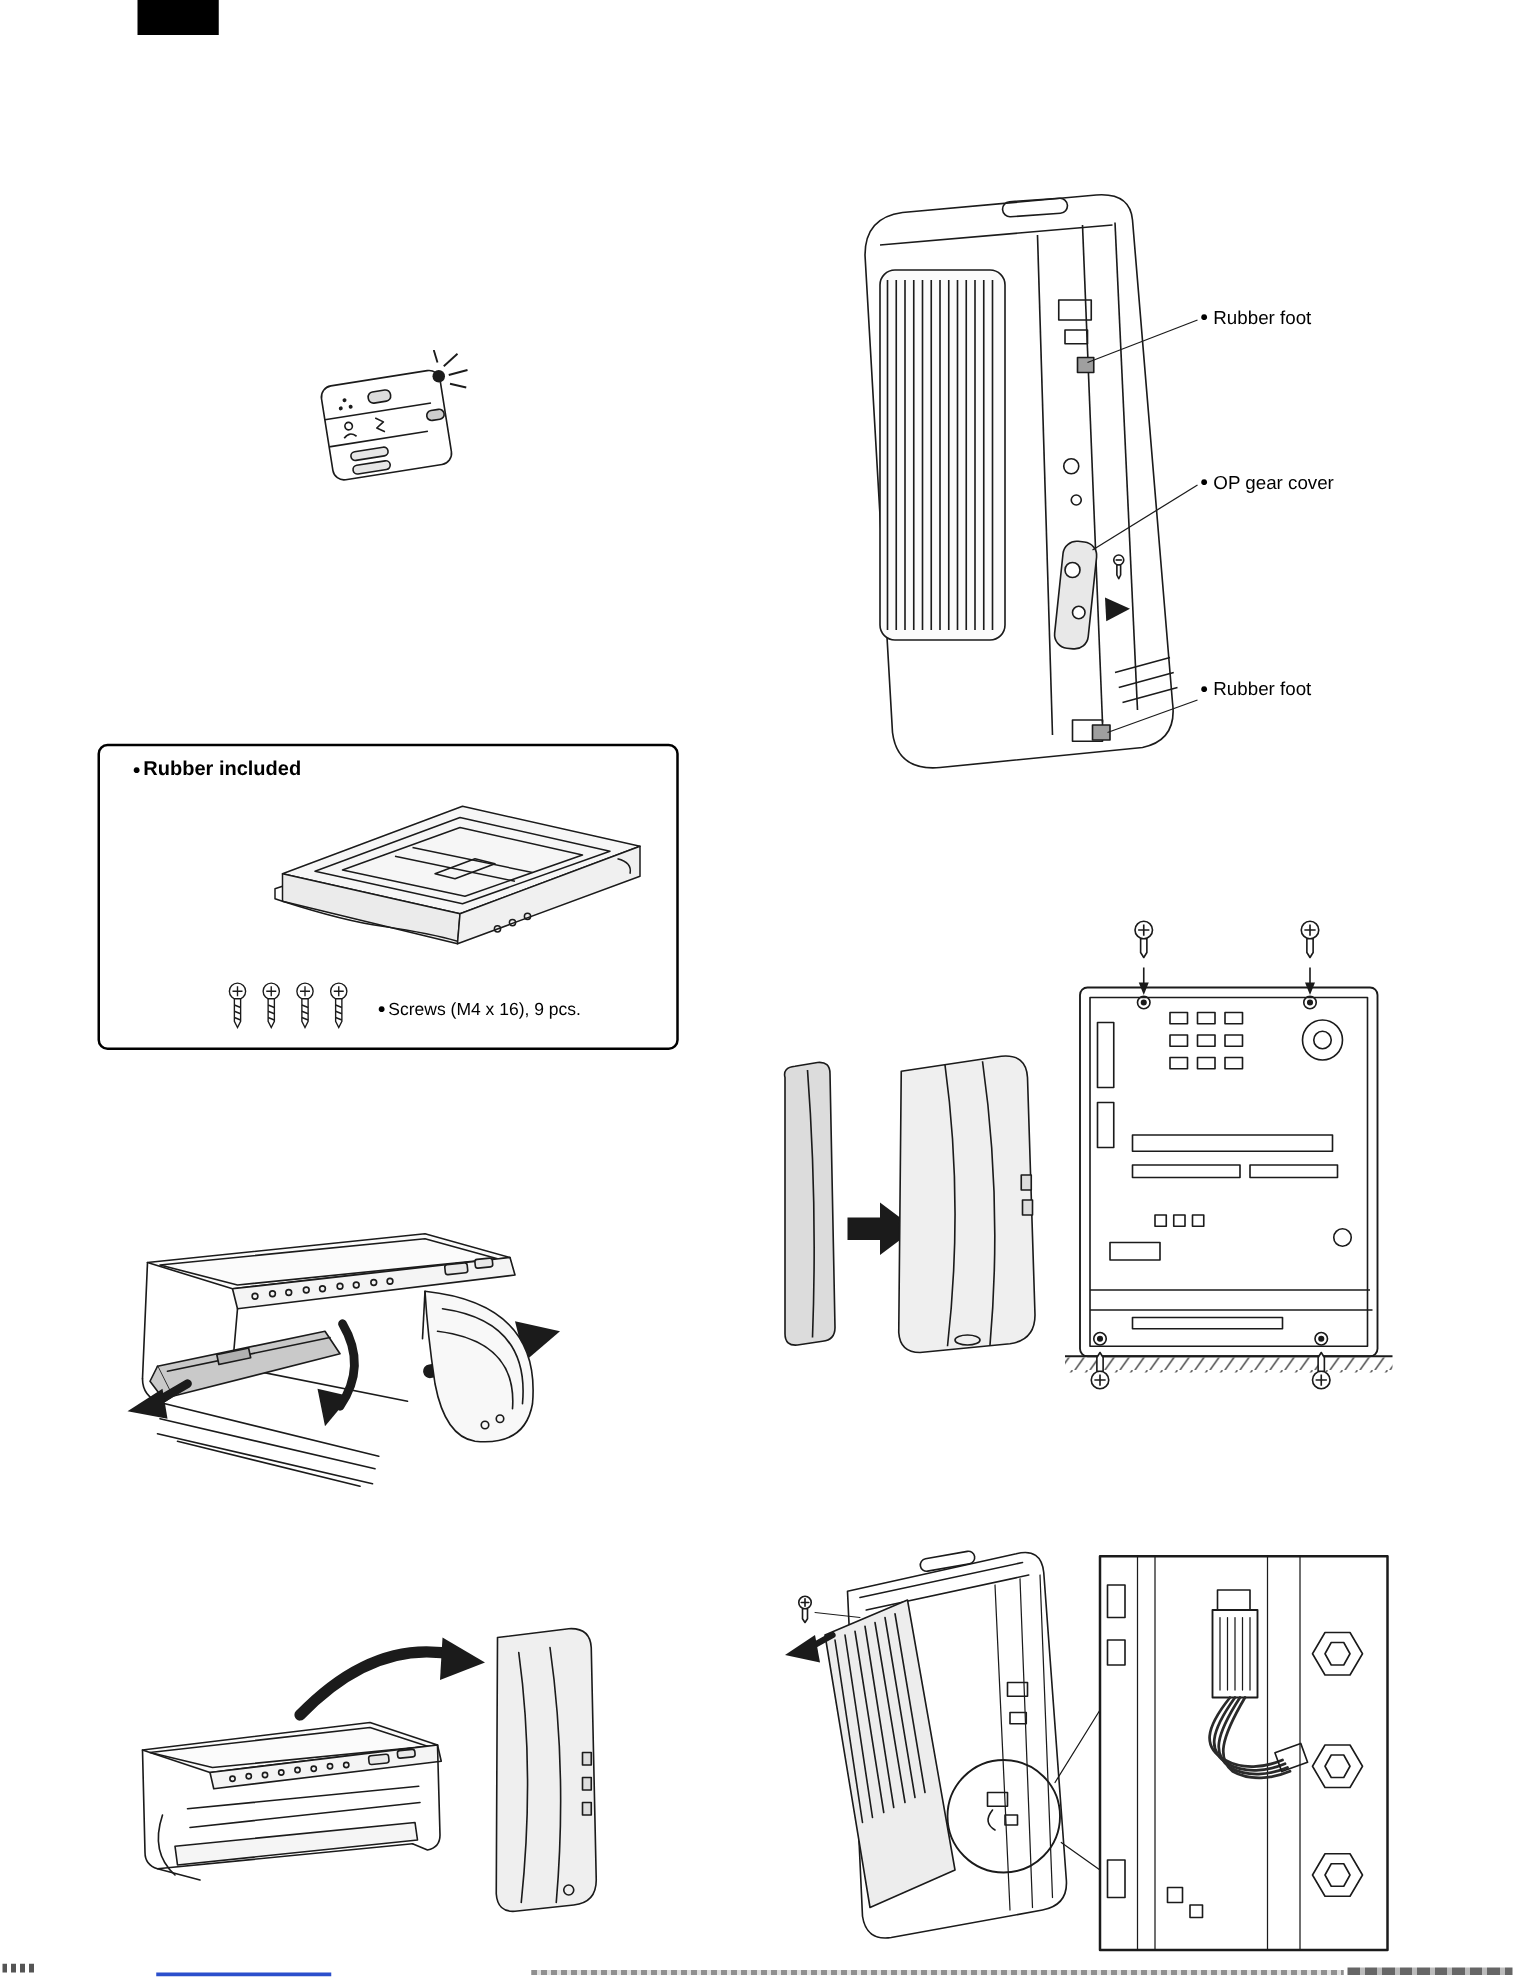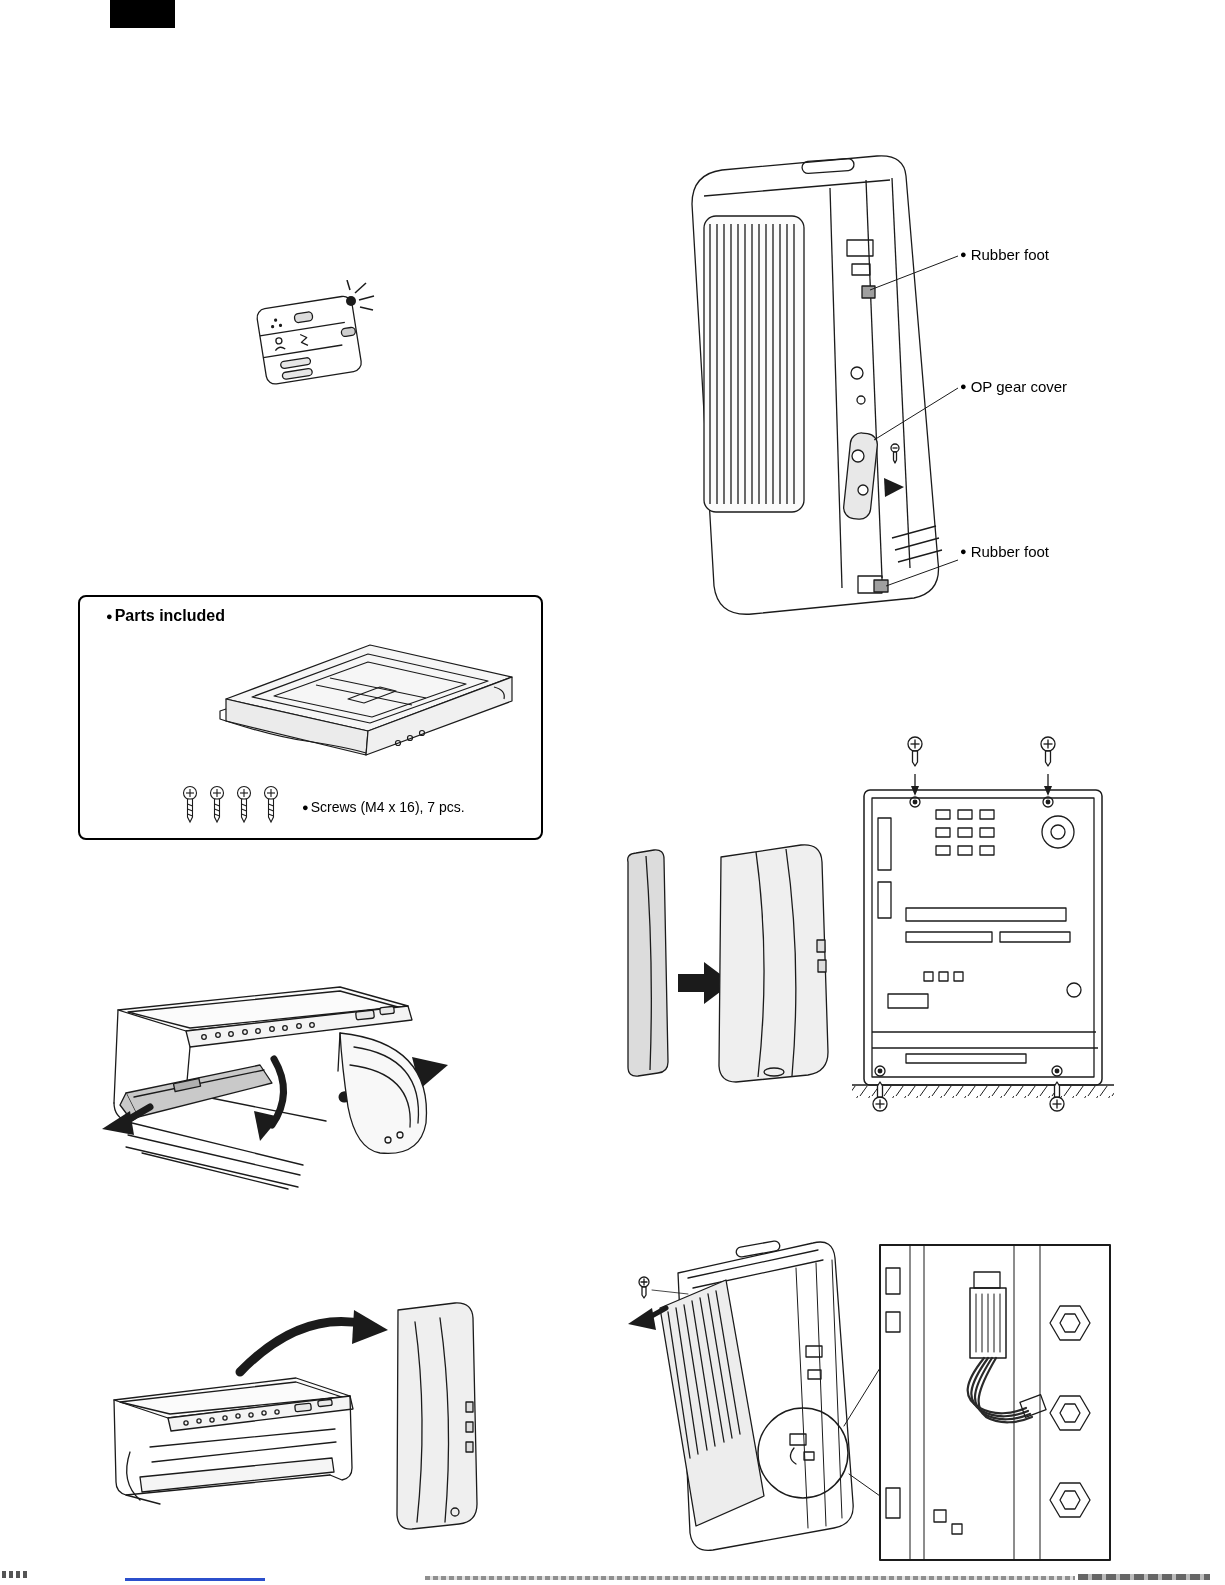--- a/index.html
+++ b/index.html
@@ -57,21 +57,21 @@
       <line x1="116" y1="20" x2="131" y2="16"></line>
       <line x1="107" y1="10" x2="104" y2="0"></line>
       <line x1="117" y1="27" x2="130" y2="30"></line>
     </g>
     <circle cx="108" cy="21" r="5" fill="#1b1b1b"></circle>
   </svg>
 
   <div class="parts-box">
     <div class="ptitle">
       <span class="b">●</span>
-      <span>Parts included</span>
+      <span>Rubber included</span>
     </div>
     <svg class="abs" style="left:118px;top:28px;" width="340" height="155" viewBox="0 0 340 155">
       <g stroke="#1b1b1b" stroke-width="1.2" fill="none" stroke-linejoin="round">
         <path d="M28 74 L172 20 L314 52 L170 106 Z" fill="#f6f6f6"></path>
         <path d="M28 74 L28 96 L168 130 L170 106 Z" fill="#ebebeb"></path>
         <path d="M170 106 L168 130 L314 76 L314 52 Z" fill="#f0f0f0"></path>
         <path d="M54 72 L170 29 L290 56 L172 98 Z"></path>
         <path d="M76 71 L170 37 L268 59 L174 92 Z"></path>
         <path d="M118 60 L214 80"></path>
         <path d="M132 53 L228 73"></path>
@@ -119,21 +119,21 @@
             <line x1="0" y1="-4" x2="0" y2="4"></line>
           <path d="M-2.5 6 L-2.5 24 L0 29 L2.5 24 L2.5 6 Z"></path>
           <line x1="-2.5" y1="11" x2="2.5" y2="13"></line>
             <line x1="-2.5" y1="16" x2="2.5" y2="18"></line>
             <line x1="-2.5" y1="21" x2="2.5" y2="23"></line>
         </g>
       </g>
     </svg>
     <div class="screwlabel">
       <span class="b">●</span>
-      <span>Screws (M4 x 16), 7 pcs.</span>
+      <span>Screws (M4 x 16), 9 pcs.</span>
     </div>
   </div>
 
   <svg class="abs" style="left:652px;top:148px;" width="312" height="482" viewBox="0 0 312 482">
     <g stroke="#1b1b1b" stroke-width="1.3" fill="none" stroke-linejoin="round">
       <path d="M40 56 Q40 26 70 22 L225 8 Q252 6 254 28 L286 414 Q290 444 262 450 L100 466 Q66 469 62 438 Z" fill="#fff"></path>
       <path d="M52 48 L238 32"></path>
       <rect x="150" y="12" width="52" height="12" rx="6" transform="rotate(-4 176 18)"></rect>
       <rect x="52" y="68" width="100" height="296" rx="12" fill="#fbfbfb"></rect>
       <path d="M58 76 V356 M65 76 V356 M72 76 V356 M79 76 V356 M86 76 V356 M93 76 V356 M100 76 V356 M107 76 V356 M114 76 V356 M121 76 V356 M128 76 V356 M135 76 V356 M142 76 V356"></path>

